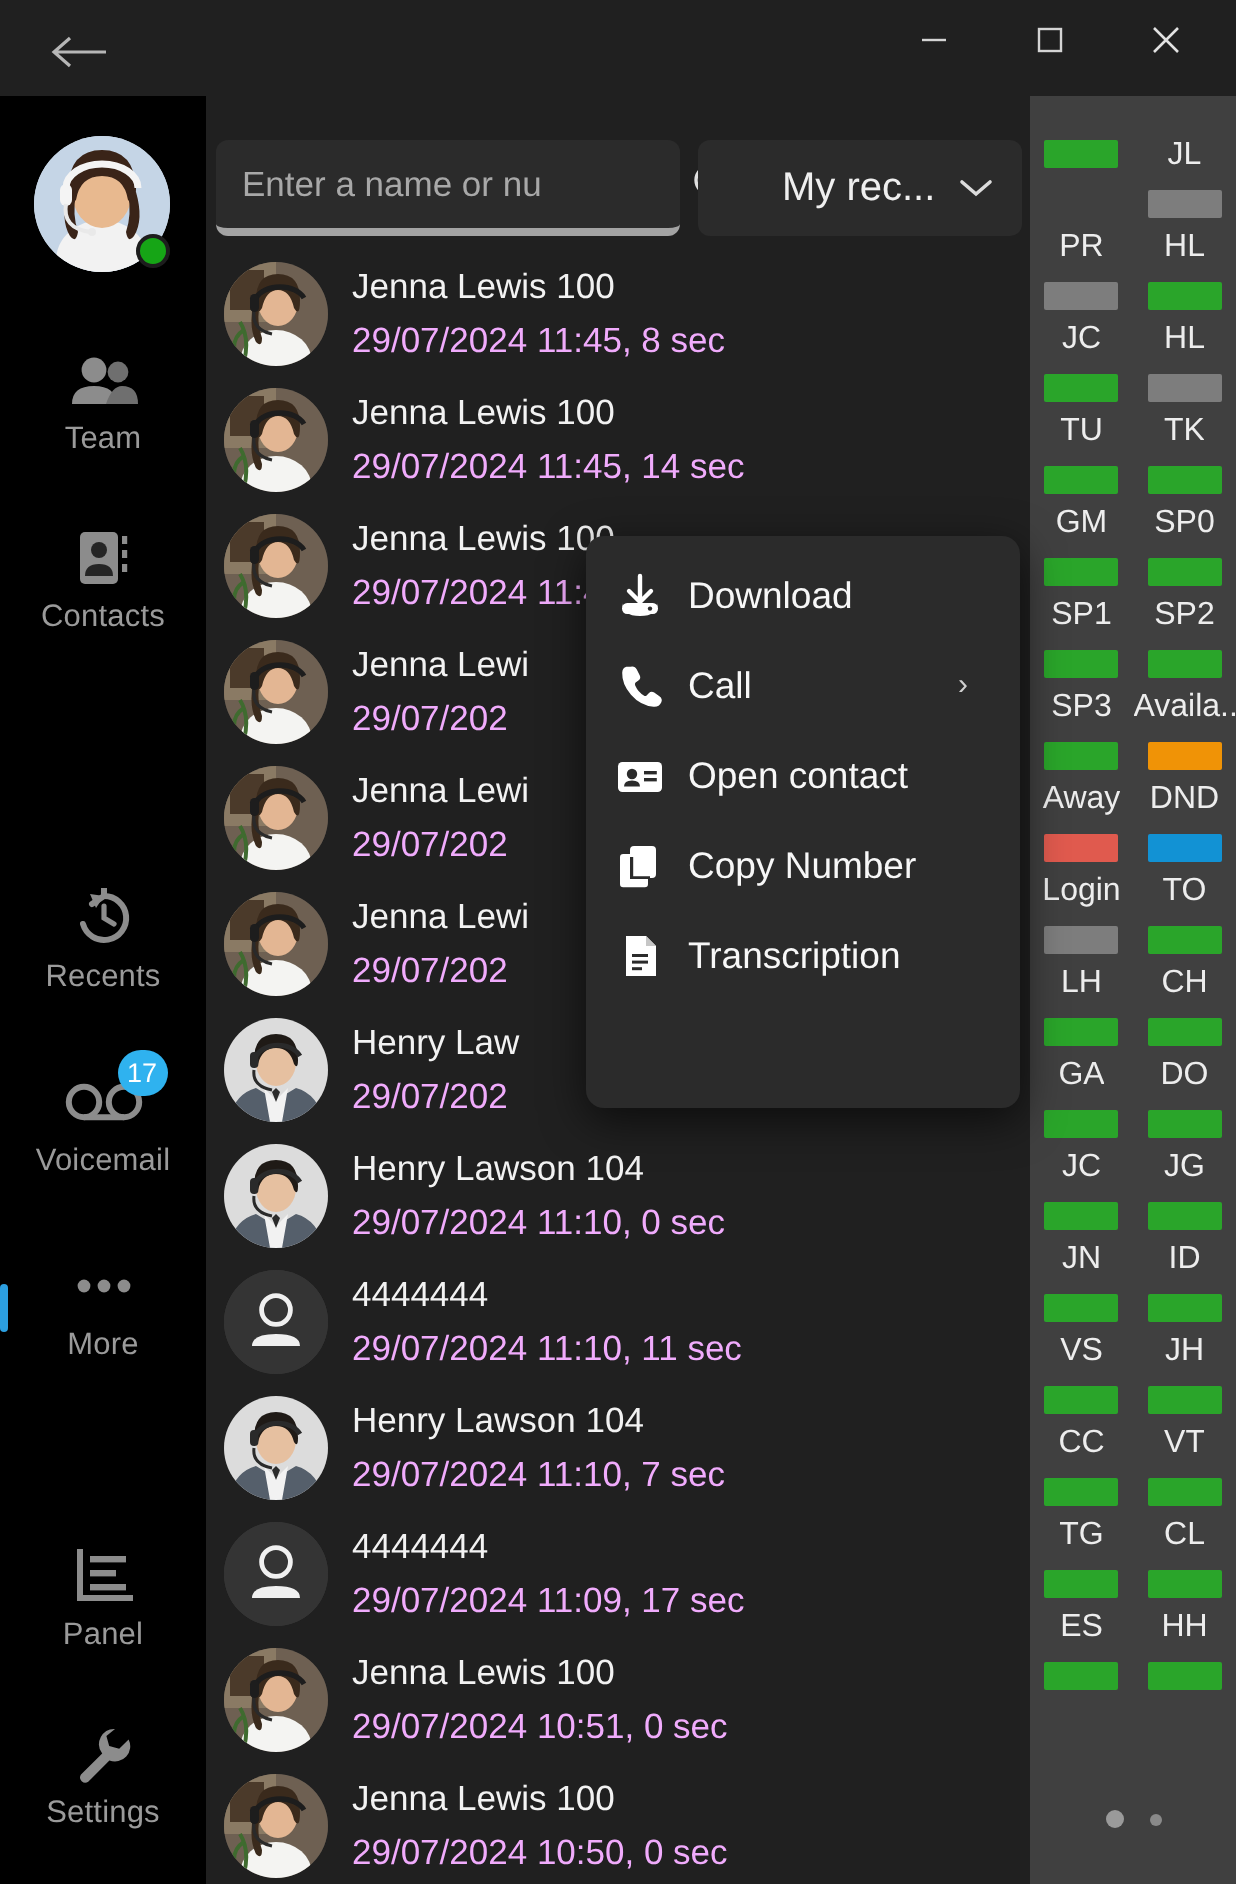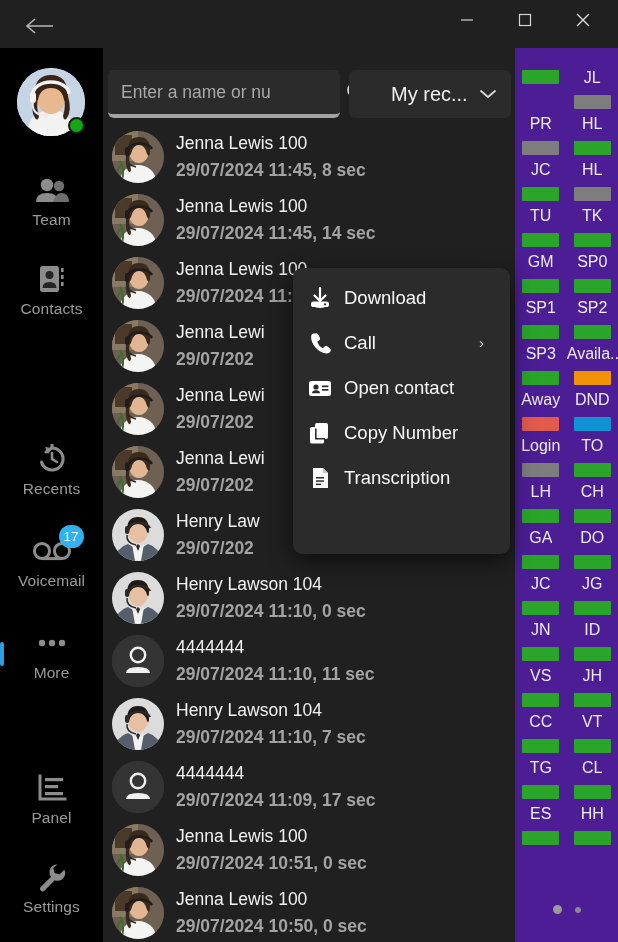--- a/index.html
+++ b/index.html
@@ -118,27 +118,27 @@
     padding-left: 9px;
     cursor: pointer;
   }
   .call-av {
     width: 52px; height: 52px; min-width: 52px; border-radius: 50%;
     overflow: hidden; margin-right: 12px; background: #3a3a3a;
   }
   .call-av svg { display:block; width:100%; height:100%; }
   .call-txt { display: flex; flex-direction: column; justify-content: center; gap: 6px; }
   .call-name { color: #f2f2f2; font-size: 17.5px; white-space: nowrap; }
-  .call-meta { color: #a3a3a3; font-size: 17.5px; white-space: nowrap; font-weight: bold; }
+  .call-meta { color: #f0abfc; font-size: 17.5px; white-space: nowrap; }
 
   
   .blf {
     position: absolute; left: 515px; top: 48px;
     width: 103px; height: 894px;
-    background: #4c1d95;
+    background: #404040;
   }
   .blf-grid {
     position: absolute; left: 0; top: 22px;
     width: 103px;
     display: grid;
     grid-template-columns: 1fr 1fr;
     row-gap: 0px;
   }
   .blf-cell {
     height: 46px;

